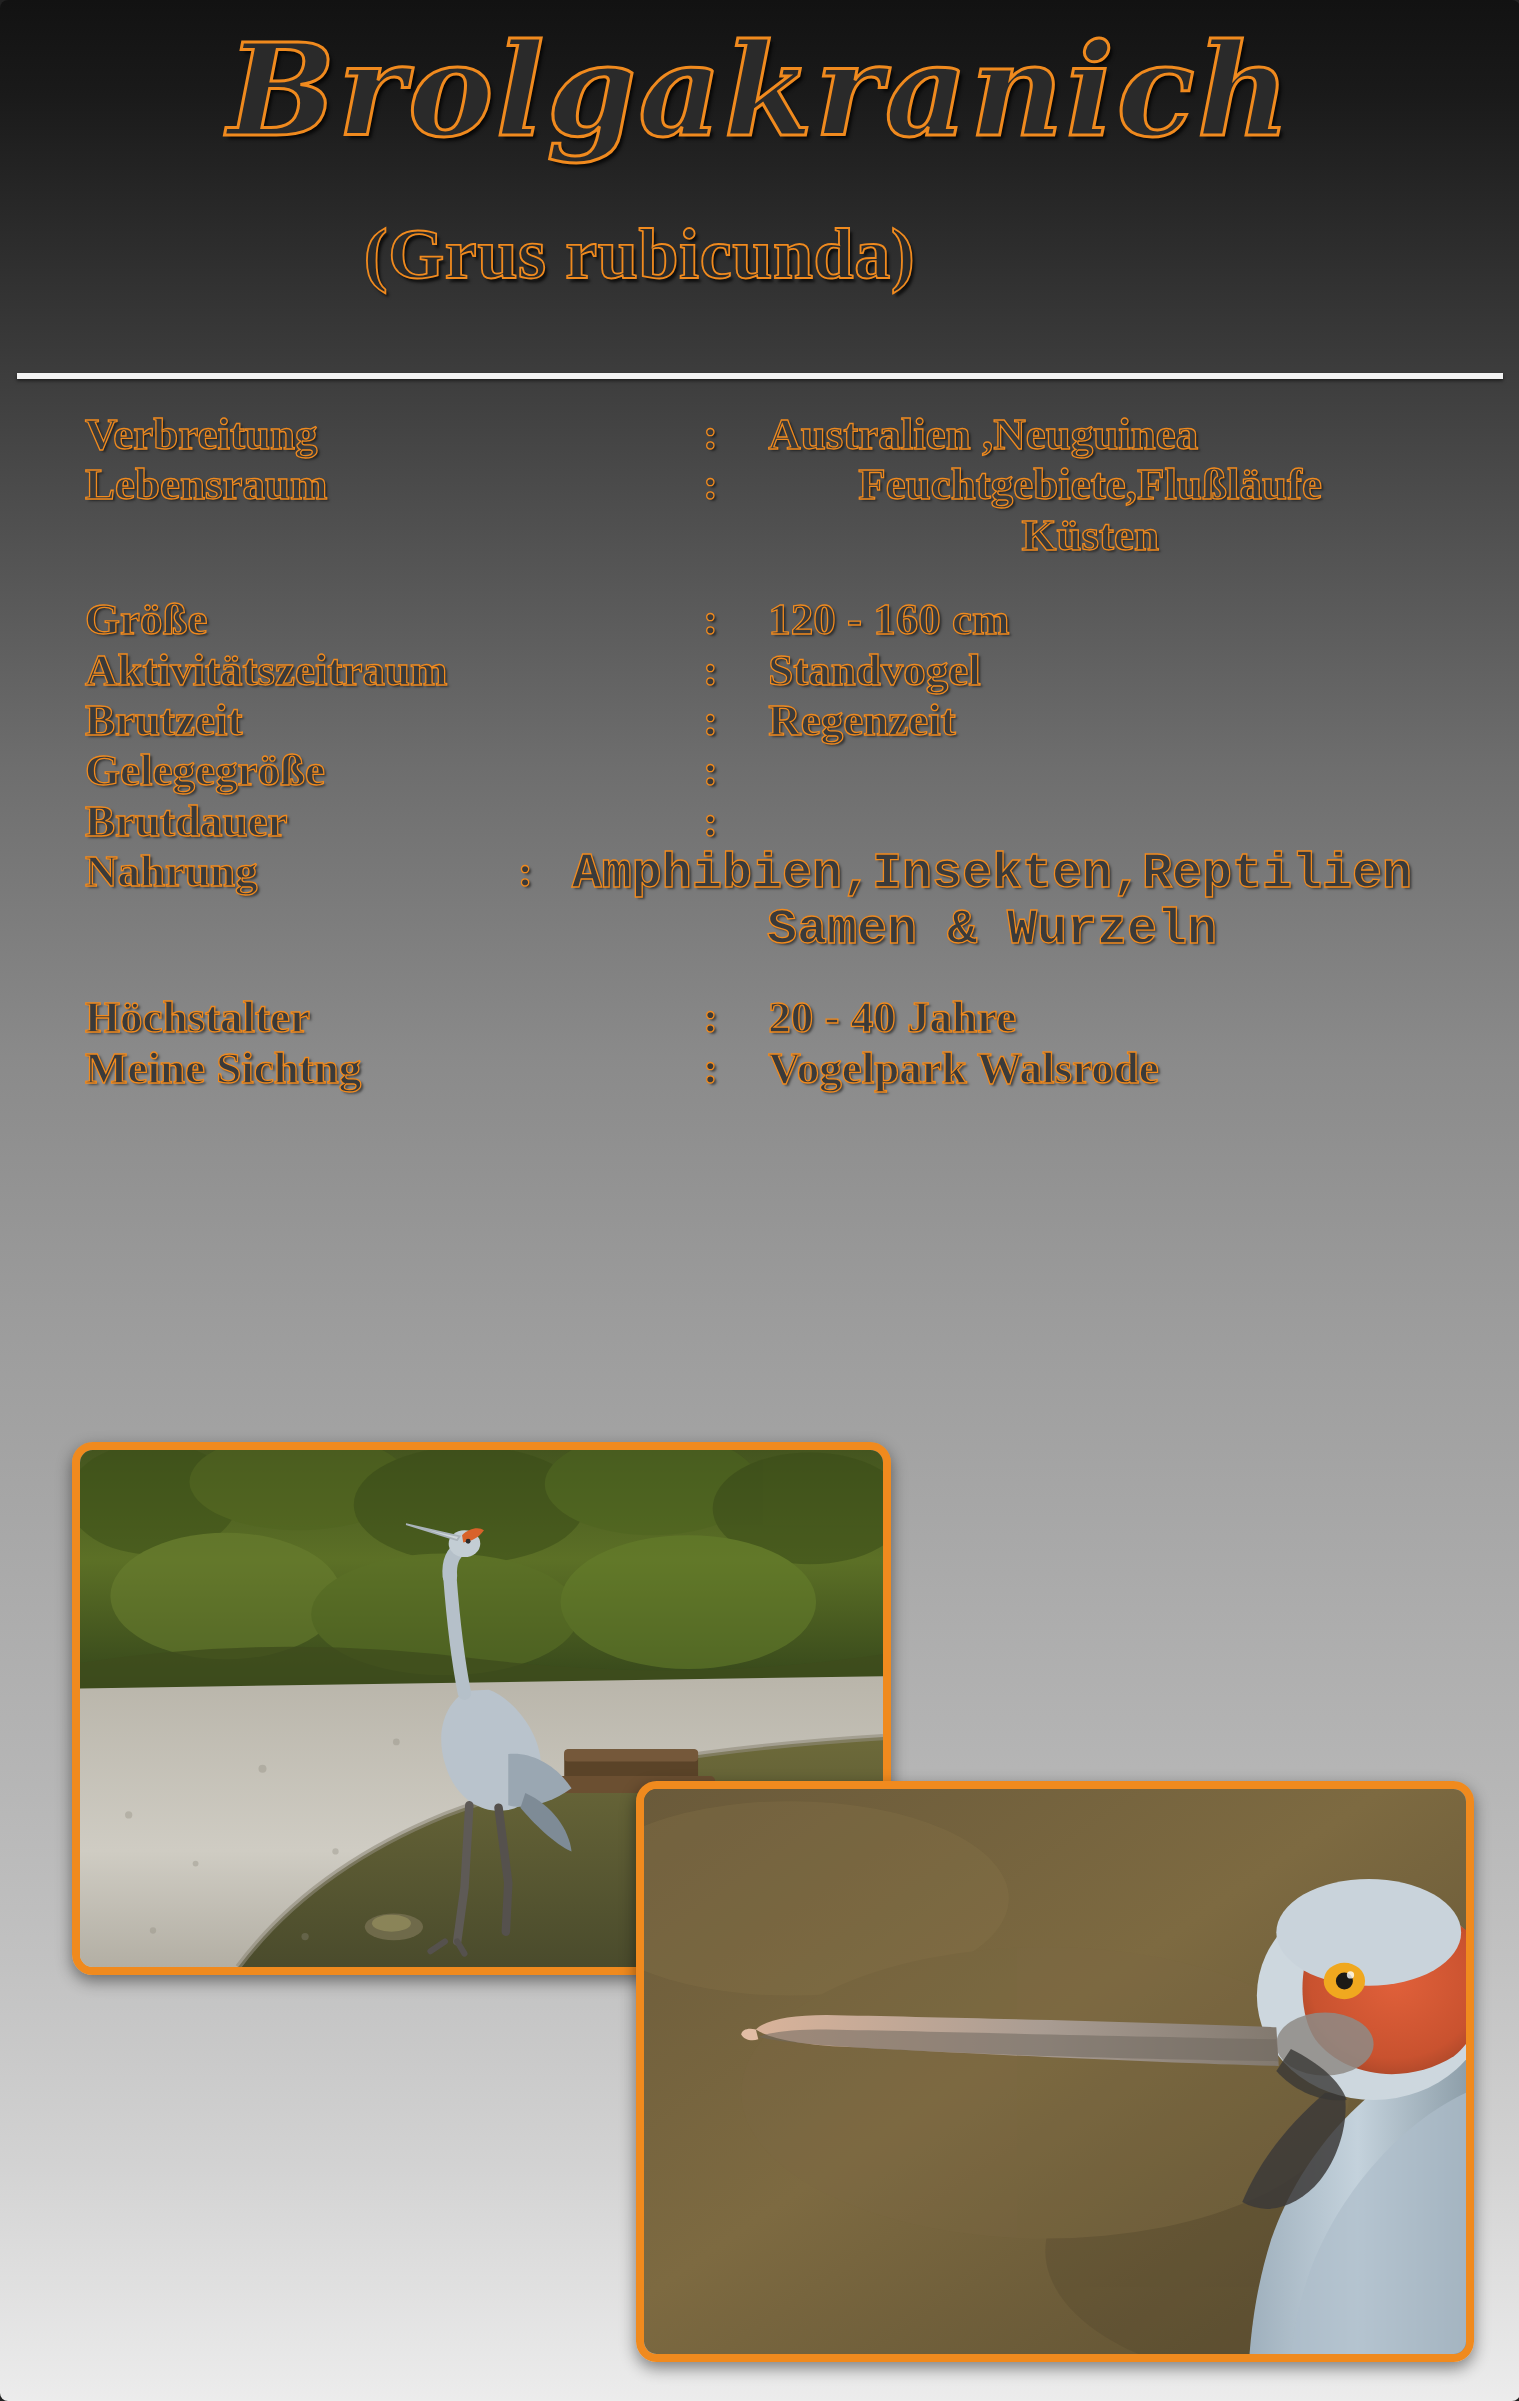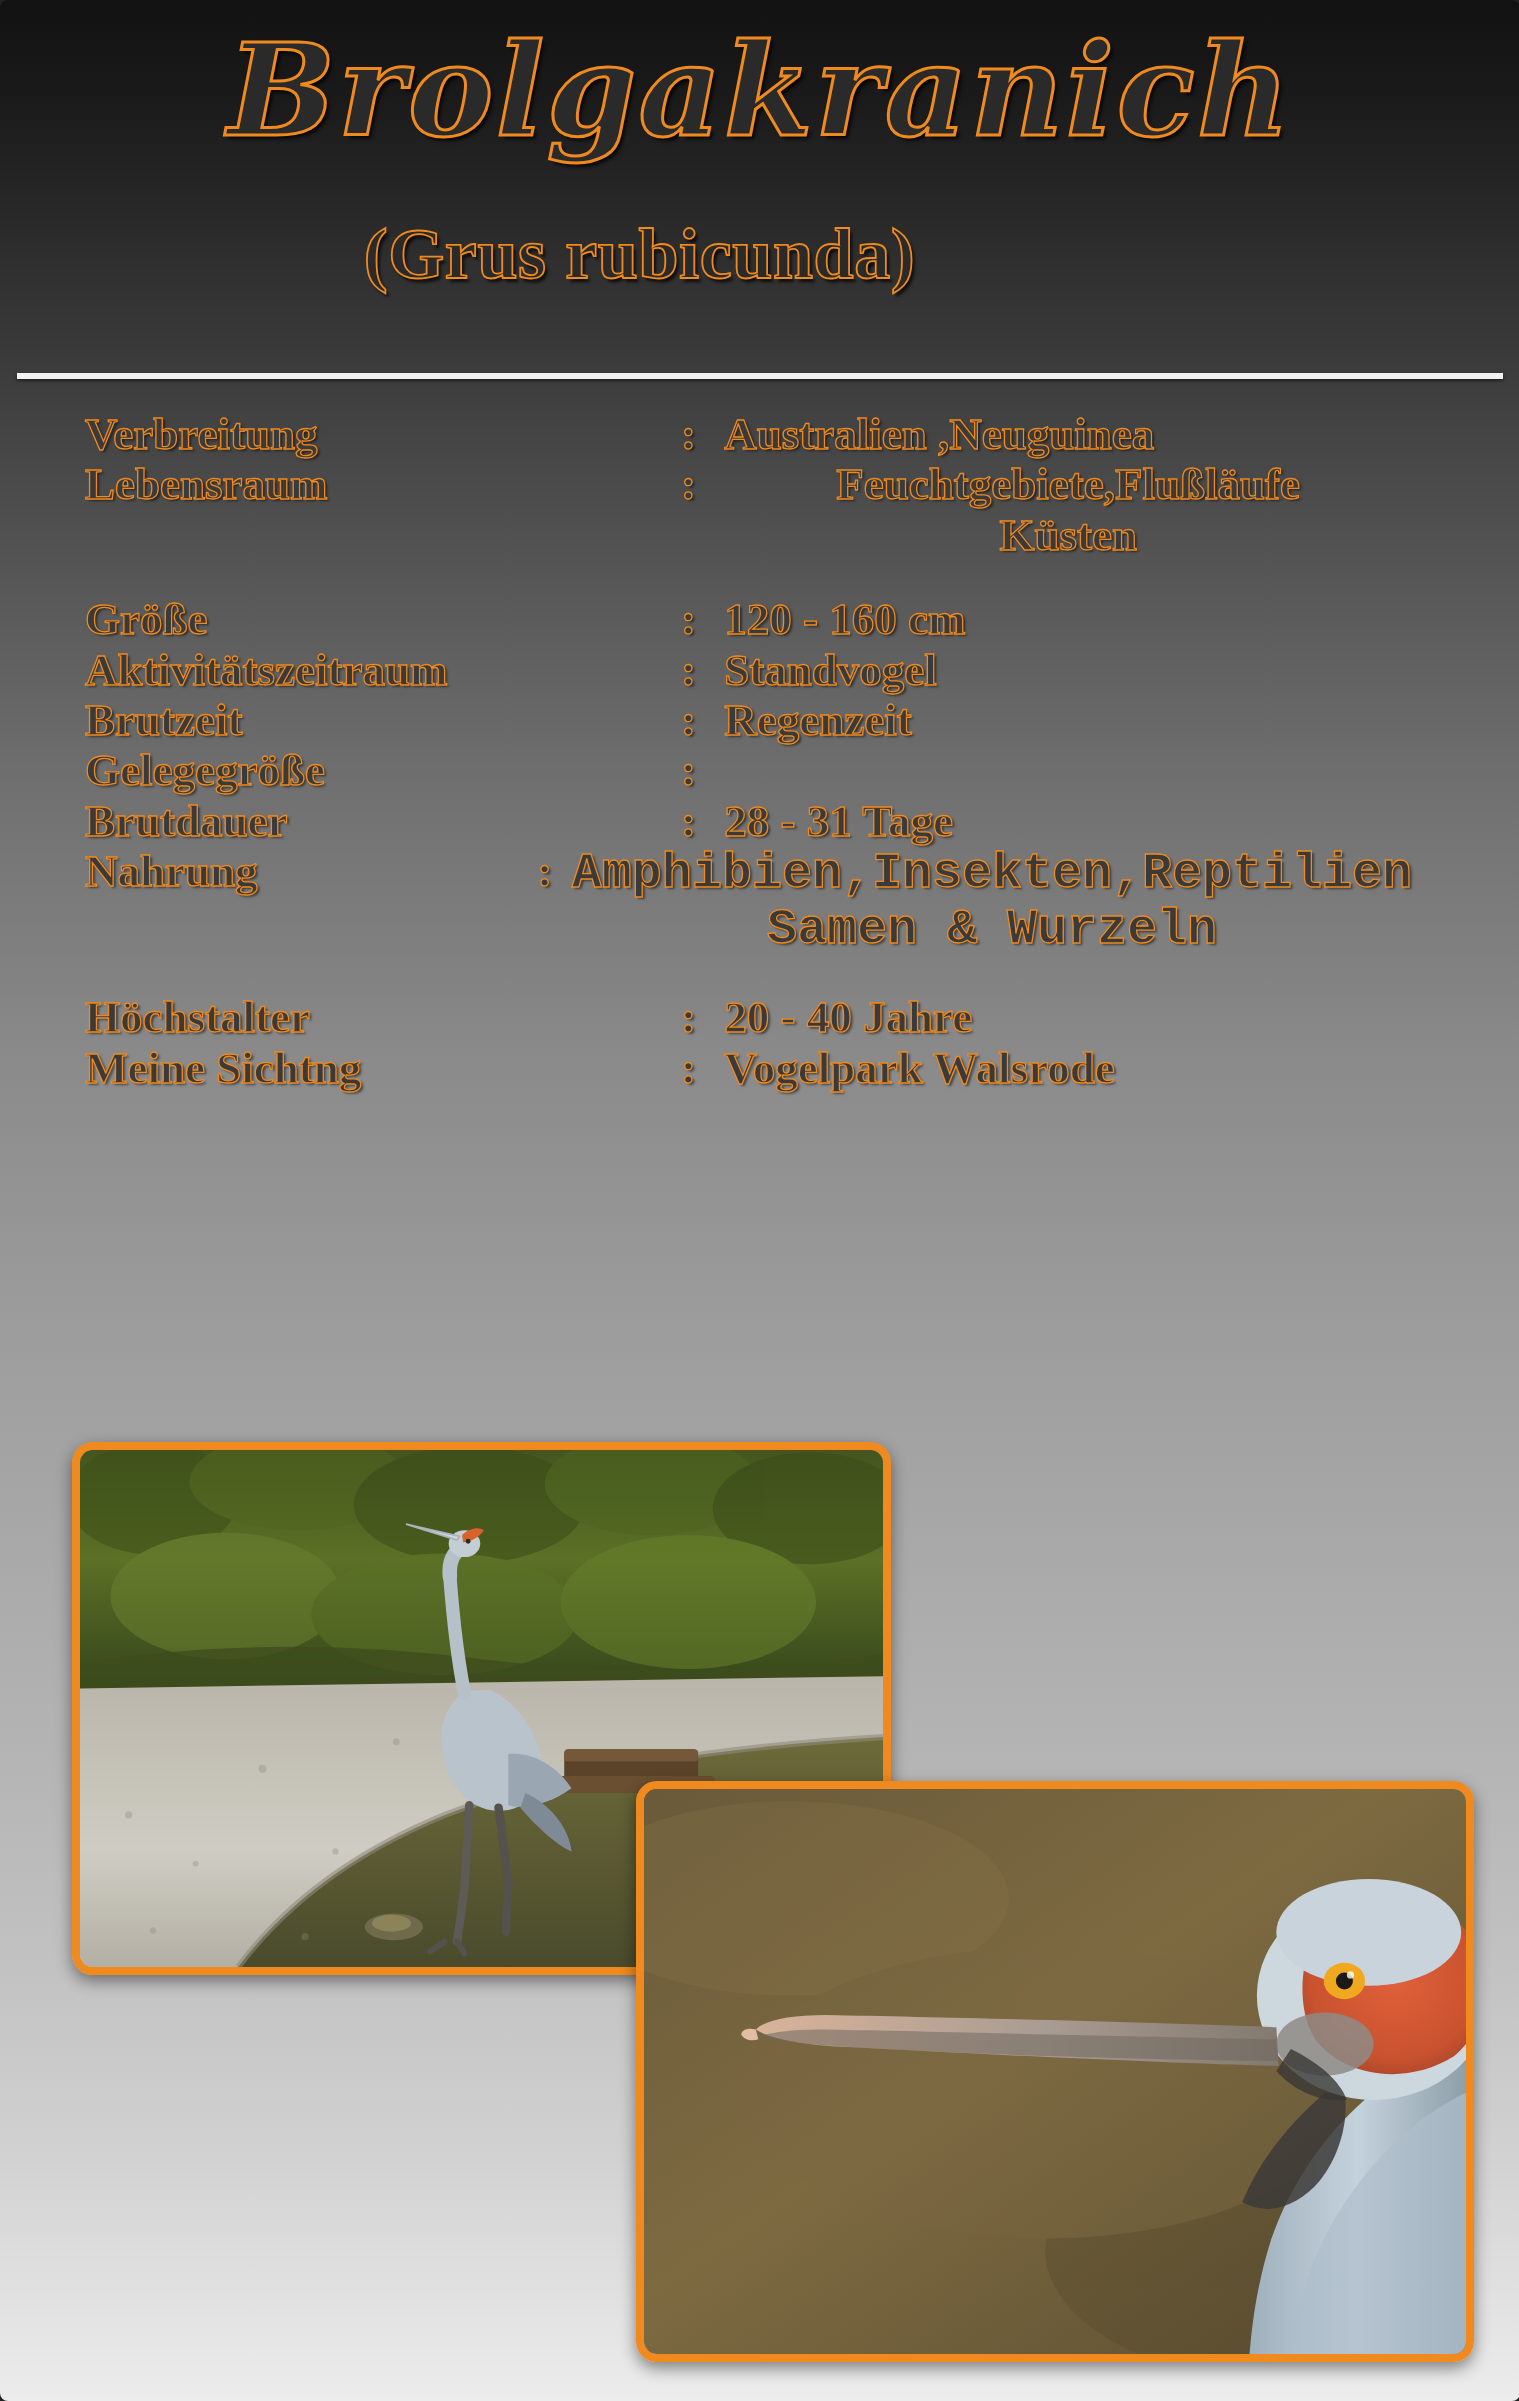--- a/index.html
+++ b/index.html
@@ -72,20 +72,21 @@
     position: absolute;
     top: 409px;
     left: 0;
     width: 1520px;
   }
   .fact-row {
     position: relative;
     display: flex;
     align-items: flex-start;
     padding: 0 0 0 85px;
+    gap: 22px;
   }
   .fact-label {
     width: 596px;
     font-family: "Liberation Serif", "DejaVu Serif", serif;
     font-weight: bold;
     font-size: 45px;
     line-height: 1.12;
     color: #3a3a3a;
     -webkit-text-stroke: 1.3px #f08a1e;
     text-shadow: 2.4px 2.4px 2.4px rgba(0,0,0,0.5);
@@ -192,21 +193,20 @@
     </div>
 
     <div class="fact-row">
       <div class="fact-label">Gelegegröße</div>
       <div class="fact-colon">:</div>
     </div>
 
     <div class="fact-row">
       <div class="fact-label">Brutdauer</div>
       <div class="fact-colon">:</div>
-      <div class="fact-value">28 - 31 Tage</div>
     </div>
 
     <div class="fact-row">
       <div class="fact-label">Nahrung</div>
       <div class="fact-colon">:</div>
       <div class="fact-value centered-wrap smaller">Amphibien,Insekten,Reptilien
 Samen &amp; Wurzeln</div>
     </div>
 
     <div class="gap-md"></div>

